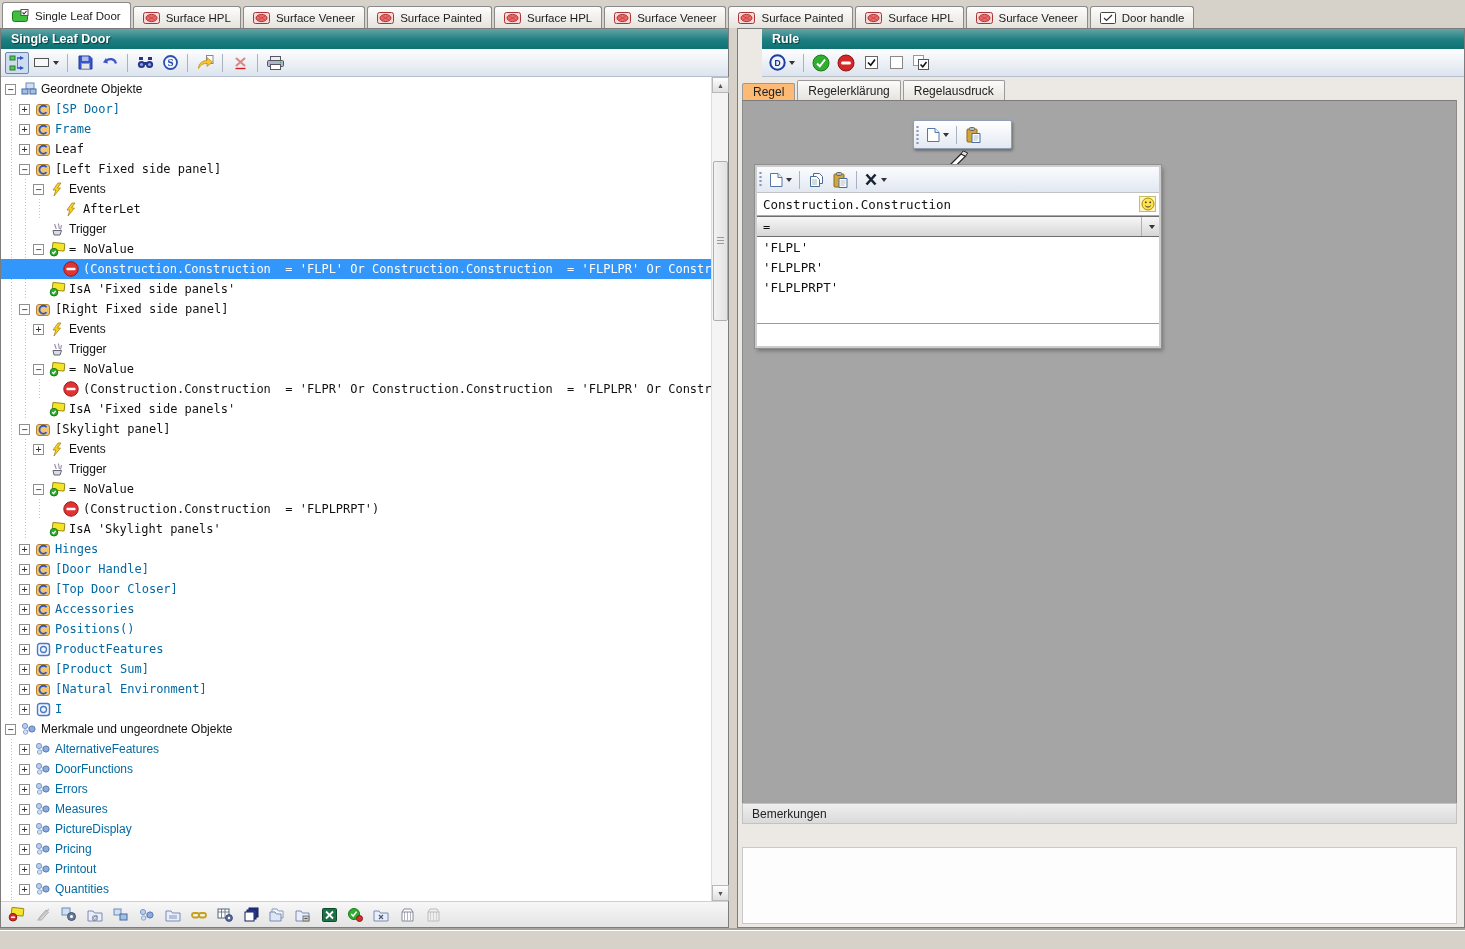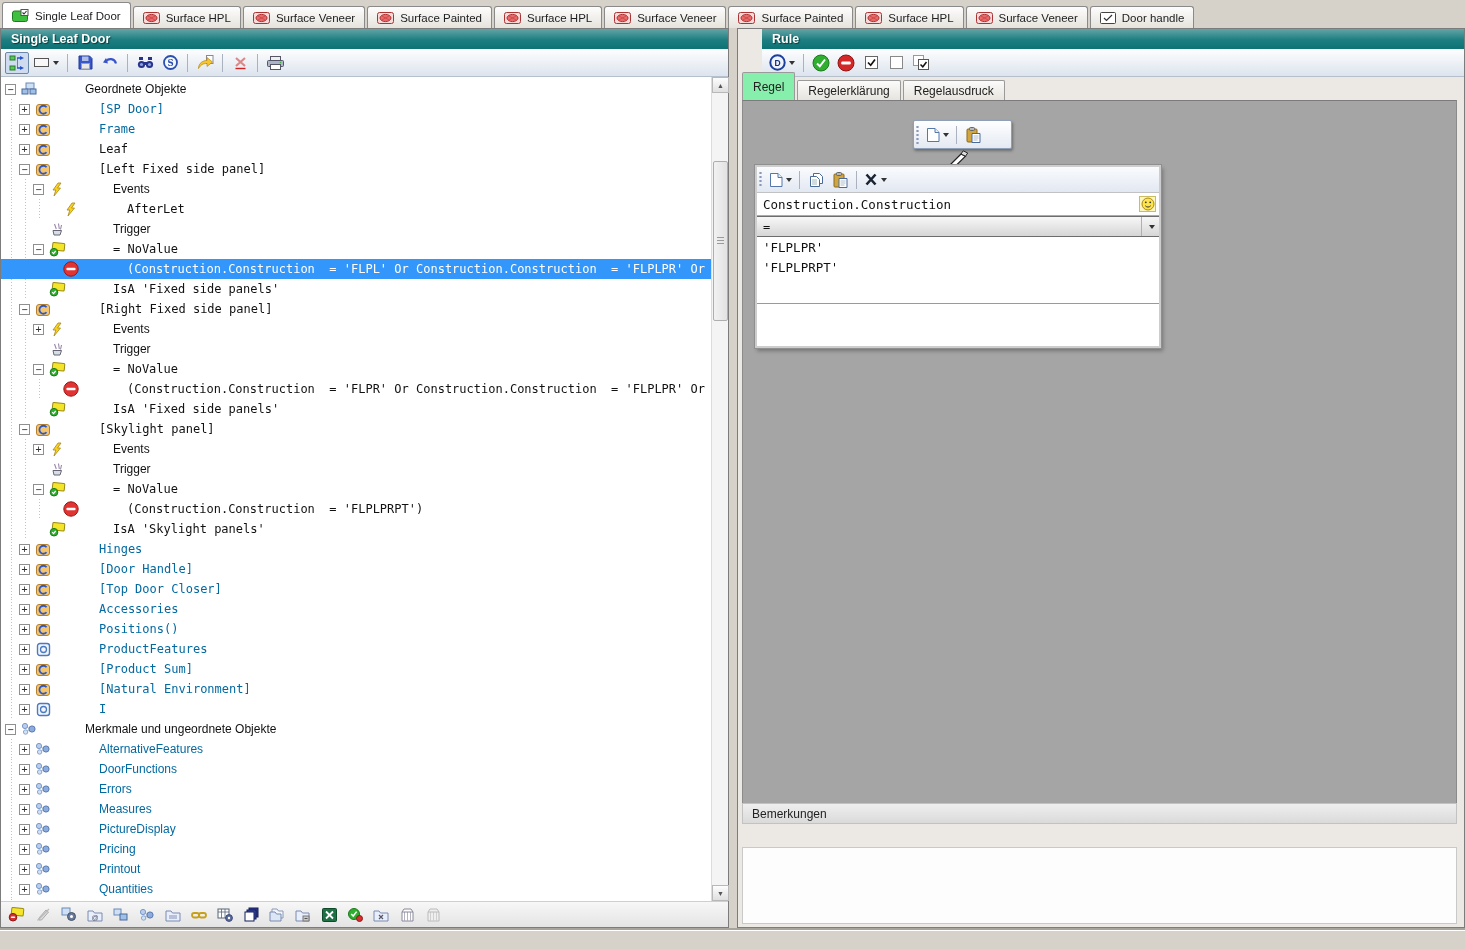--- a/index.html
+++ b/index.html
@@ -41,21 +41,21 @@
   .tree-row.selected { background:#3296fa; }
   .indent { width:14px; flex:none; align-self:stretch;
     background-image:repeating-linear-gradient(to bottom,#c2c2c2 0 1px,transparent 1px 3px);
     background-size:1px 100%; background-repeat:no-repeat; background-position:6px 0; }
   .tree-row.selected .indent { background-image:none; }
   .expander { width:11px; height:11px; flex:none; border:1px solid #8f8f8f; background:#fff;
     color:#333; font-size:10px; line-height:9px; text-align:center; margin:0 4px 0 0;
     font-family:"DejaVu Sans Mono",monospace; }
   .exp-spacer { width:15px; flex:none; }
   .ticon { width:18px; height:16px; margin-right:3px; flex:none; display:flex; align-items:center; justify-content:center; }
-  .tree-label { white-space:pre;margin-left:44px; }
+  .tree-label { white-space:pre; }
   .tree-label.mono { font-family:"DejaVu Sans Mono","Liberation Mono",monospace; font-size:12px; }
   .tree-label.sans { font-family:"Liberation Sans",sans-serif; font-size:12px; }
   .c-blue { color:#0369a1; } .c-black { color:#111; } .c-white { color:#fff; }
   
   #vscroll { position:absolute; top:48px; right:0; bottom:26px; width:17px; background:#f4f4f4; border-left:1px solid #dcdcdc; }
   .sb-arrow { position:absolute; left:0; width:17px; height:16px; background:linear-gradient(#fdfdfd,#dfdfdf);
     border:1px solid #b8b8b8; color:#555; font-size:7px; text-align:center; line-height:15px; }
   .sb-up { top:0; } .sb-down { bottom:0; }
   .sb-thumb { position:absolute; left:1px; top:84px; width:15px; height:160px; background:linear-gradient(90deg,#f2f2f2,#e2e2e2);
     border:1px solid #aeaeae; border-radius:2px; }
@@ -64,21 +64,21 @@
   
   #bottom-toolbar { position:absolute; left:0; right:0; bottom:0; height:26px;
     background:linear-gradient(#f7f7f7,#e4e4e4); border-top:1px solid #cfcfcf;
     display:flex; align-items:center; gap:4px; padding-left:4px; }
   #bottom-toolbar .tbtn { min-width:22px; height:22px; }
   
   #rtabs { position:absolute; left:4px; top:48px; height:23px; display:flex; align-items:flex-end; }
   .rtab { height:20px; display:flex; align-items:center; padding:0 10px; font-size:12px; color:#222;
     background:linear-gradient(#fbfbfa,#e7e4de); border:1px solid #9a9a9a; border-bottom:none;
     border-radius:2px 2px 0 0; margin-right:2px; white-space:nowrap; }
-  .rtab.active { background:#86efac; height:28px; z-index:2; }
+  .rtab.active { background:#fdba74; height:17px; z-index:2; }
   
   #rule-canvas { position:absolute; left:4px; right:7px; top:71px; height:722px;
     background:#a5a5a5; border:1px solid #8b8b8b; border-top:1px solid #7c7c7c; }
   #float-toolbar { position:absolute; left:170px; top:19px; width:99px; height:29px;
     background:linear-gradient(#ffffff,#e4e9f2); border:1px solid #8ea0b8; border-radius:2px;
     box-shadow:1px 2px 3px rgba(0,0,0,.35); display:flex; align-items:center; }
   #cursor-pen { position:absolute; left:204px; top:48px; }
   
   #rule-editor { position:absolute; left:12px; top:64px; width:406px; height:183px;
     background:#fff; border:2px solid #cdcdcd; outline:1px solid #8f8f8f;
@@ -1130,20 +1130,21 @@
             </svg>
           </span>
       </div>
       <div id="op-combo">
         <span>=</span>
         <span class="combo-arrow">
             <span class="caret"></span>
           </span>
       </div>
       <div id="value-list">
+          <div class="value-row">'FLPL'</div>
           <div class="value-row">'FLPLPR'</div>
           <div class="value-row">'FLPLPRPT'</div>
         </div>
       <div class="editor-blank"></div>
       <div class="editor-sep"></div>
       <div class="editor-blank"></div>
     </div>
   </div>
 
   <div id="notes-bar">

